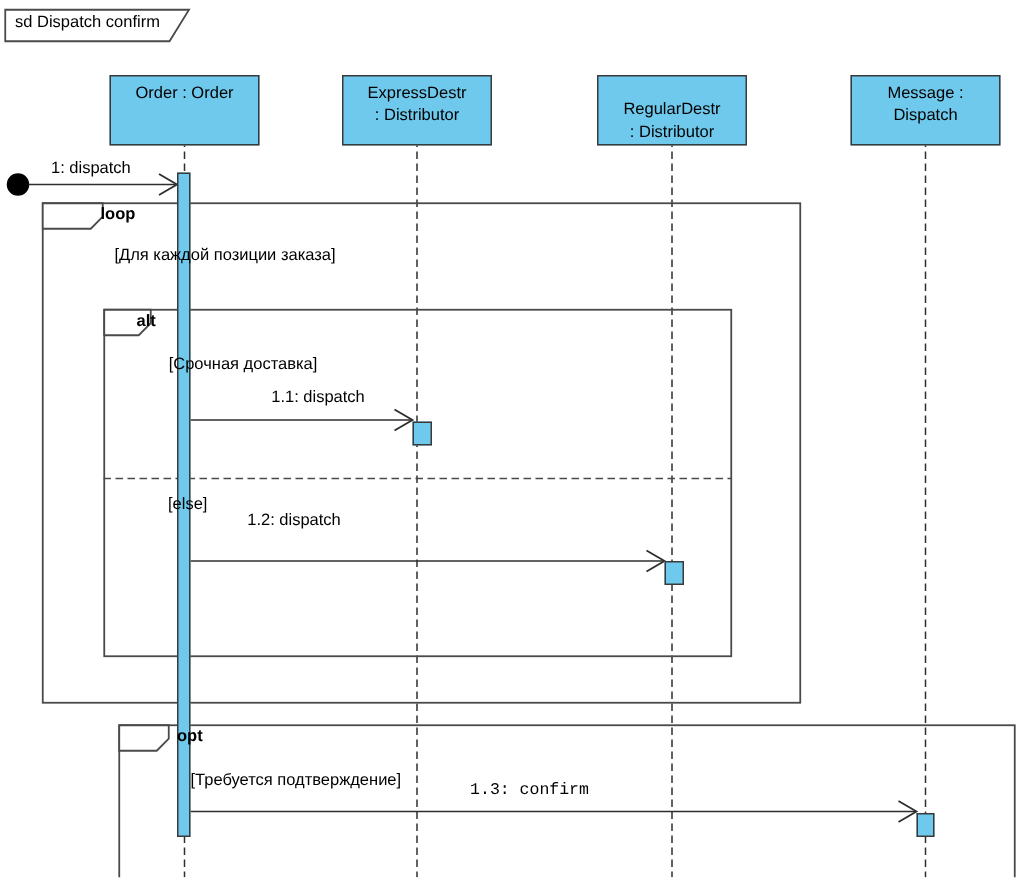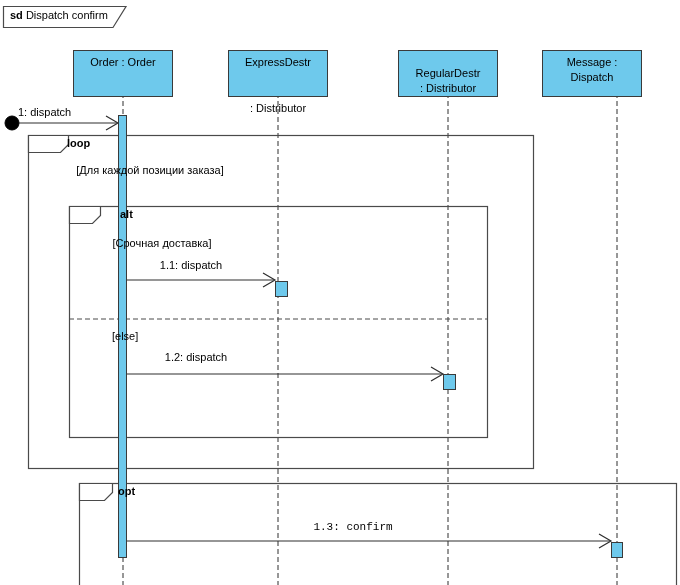--- a/index.html
+++ b/index.html
@@ -19,52 +19,52 @@
   .found-dot{fill:#000000;stroke:#000000;}
 
   .head{
     position:absolute;top:50px;width:98px;height:41px;z-index:3;
     background:var(--shape-fill,#6ec9ec);
     border:1.4px solid var(--shape-border,#3a3a3a);
     display:flex;flex-direction:column;align-items:center;
     padding-top:4px;line-height:15px;text-align:center;
   }
   .head-order{left:73px;}
-  .head-express{left:228px;gap:31px;}
+  .head-express{left:228px;}
   .head-regular{left:398px;justify-content:flex-end;}
-  .head-message{left:542px;text-align:center;}
+  .head-message{left:567px;text-align:center;}
 
   .activation{
     position:absolute;z-index:4;
     background:var(--shape-fill,#6ec9ec);
     border:1px solid var(--shape-border,#3a3a3a);
   }
   .act-order{left:118px;top:115px;width:7px;height:441px;}
   .act-express{left:275px;top:281px;width:11px;height:14px;}
   .act-regular{left:443px;top:374px;width:11px;height:14px;}
   .act-message{left:611px;top:542px;width:10px;height:14px;}
 
   .lbl{position:absolute;z-index:5;white-space:nowrap;}
   .lbl.ctr{text-align:center;}
   .bold{font-weight:bold;padding-left:32px;}
 
   .sd-title{left:10px;top:9px;}
-  .sd-title .kw{font-weight:bold;}
+  .sd-title .kw{font-weight:normal;}
   .op-loop{left:35px;top:137px;}
-  .op-alt{left:88px;top:208px;}
+  .op-alt{left:59px;top:208px;}
   .op-opt{left:86px;top:485px;}
 
   .guard-loop{left:50px;top:164px;width:200px;}
   .guard-alt1{left:62px;top:237px;width:200px;}
   .guard-else{left:112px;top:330px;text-align:center;}
   .guard-opt{left:127px;top:514px;width:160px;}
 
-  .msg1{left:18px;top:106px;text-align:right;}
-  .msg11{left:141px;top:259px;width:100px;}
-  .msg12{left:146px;top:351px;width:100px;}
+  .msg1{left:34px;top:106px;text-align:right;}
+  .msg11{left:162px;top:259px;width:100px;}
+  .msg12{left:146px;top:341px;width:100px;}
   .msg13{left:303px;top:521px;width:100px;font-family:Liberation Mono, monospace;}
 </style>
 </head>
 <body>
 
 <div id="canvas">
 
   <svg class="layer" width="680" height="585">
 
     <line class="lifeline-dash" x1="123" y1="93" x2="123" y2="585"></line>
@@ -125,19 +125,20 @@
     <span>Dispatch confirm</span>
   </div>
 
   <div class="lbl bold op-loop">loop</div>
   <div class="lbl bold op-alt">alt</div>
   <div class="lbl bold op-opt">opt</div>
 
   <div class="lbl ctr guard-alt1">[Срочная доставка]</div>
   <div class="lbl ctr guard-loop">[Для каждой позиции заказа]</div>
   <div class="lbl guard-else">[else]</div>
+  <div class="lbl guard-opt">[Требуется подтверждение]</div>
 
   <div class="lbl msg1">1: dispatch</div>
   <div class="lbl ctr msg11">1.1: dispatch</div>
   <div class="lbl ctr msg12">1.2: dispatch</div>
   <div class="lbl ctr msg13">1.3: confirm</div>
 
 </div>
 
 </body></html>

